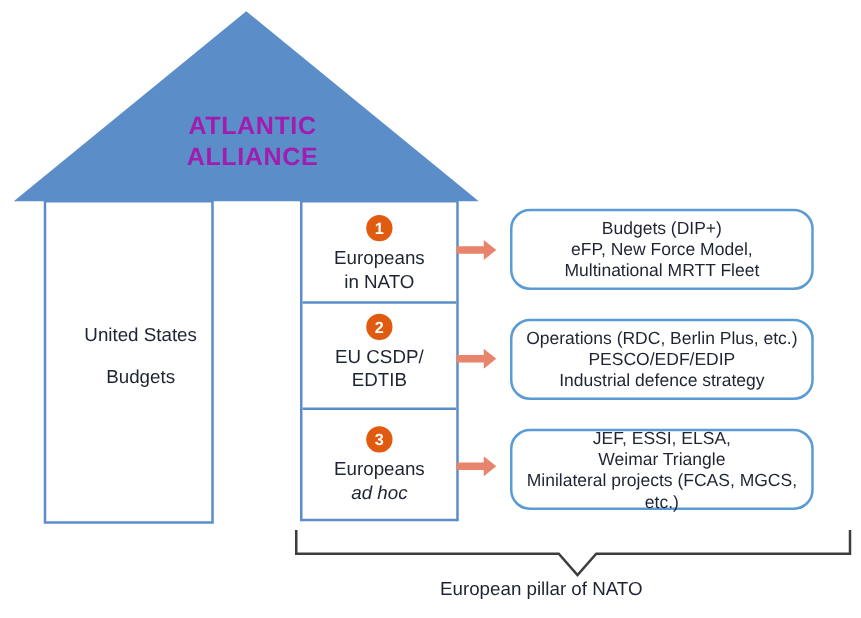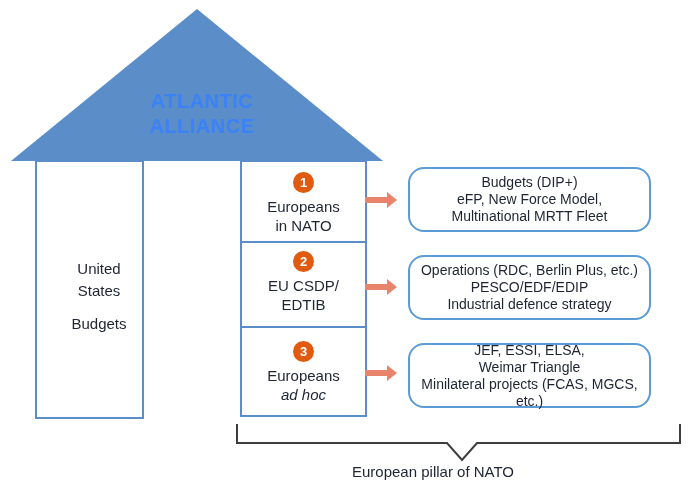--- a/index.html
+++ b/index.html
@@ -5,26 +5,26 @@
   html,body{margin:0;padding:0;background:#ffffff;}
   .canvas{
     position:relative;width:689px;height:494px;background:#ffffff;
     font-family:"Liberation Sans",sans-serif;color:#1F2433;overflow:hidden;
   }
   
   .roof{position:absolute;left:0;top:0;z-index:2;}
   .roof polygon{fill:#5B8DC8;}
   .roof-title{
     position:absolute;left:112px;top:89px;width:180px;z-index:3;
-    color:#3b82f6;font-weight:bold;font-size:20px;line-height:25px;
+    color:#a21caf;font-weight:bold;font-size:20px;line-height:25px;
     text-align:center;letter-spacing:0.5px;
   }
   
   .pillar{position:absolute;background:#ffffff;border:2px solid #5B8DC8;box-sizing:border-box;z-index:1;}
-  .american{left:35px;top:160px;width:109px;height:259px;padding-left:19px;}
+  .american{left:35px;top:160px;width:136px;height:259px;padding-left:19px;}
   .members{padding-top:96px;text-align:center;font-size:15px;line-height:22px;}
   .members .m2{margin-top:11px;}
   .european{left:240px;top:160px;width:127px;height:257px;display:flex;flex-direction:column;}
   .section{box-sizing:border-box;display:flex;flex-direction:column;align-items:center;text-align:center;font-size:15px;line-height:19px;}
   .section.s1{height:81px;border-bottom:2px solid #5B8DC8;}
   .section.s2{height:85px;border-bottom:2px solid #5B8DC8;}
   .section.s3{flex:1;}
   .badge{
     width:21px;height:21px;border-radius:50%;background:#E05A10;color:#ffffff;
     font-size:13px;font-weight:bold;line-height:21px;text-align:center;flex:0 0 auto;

